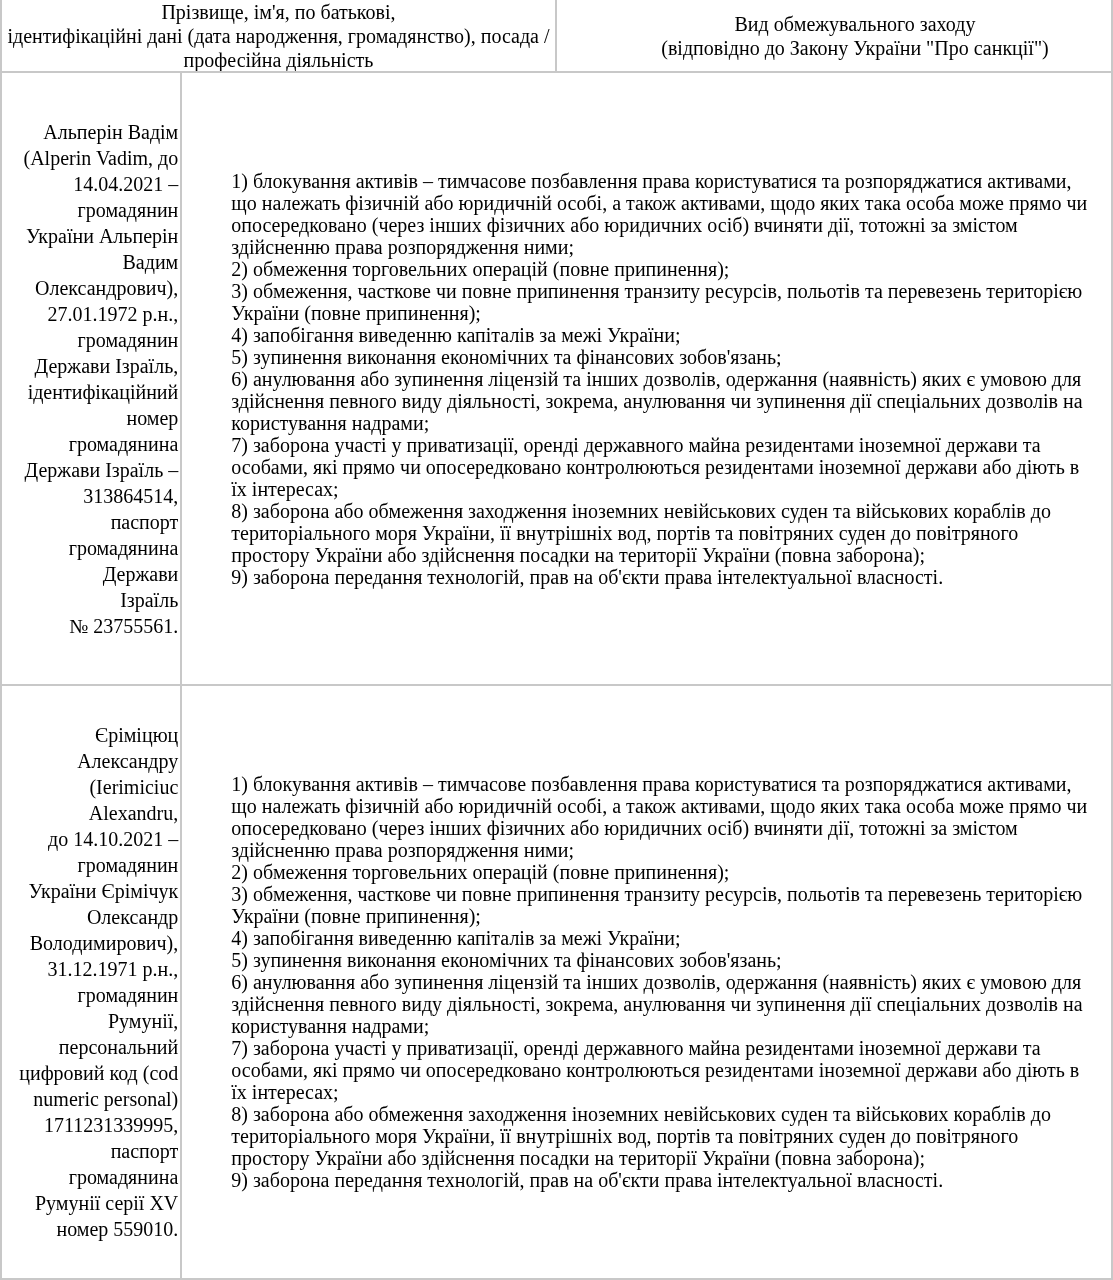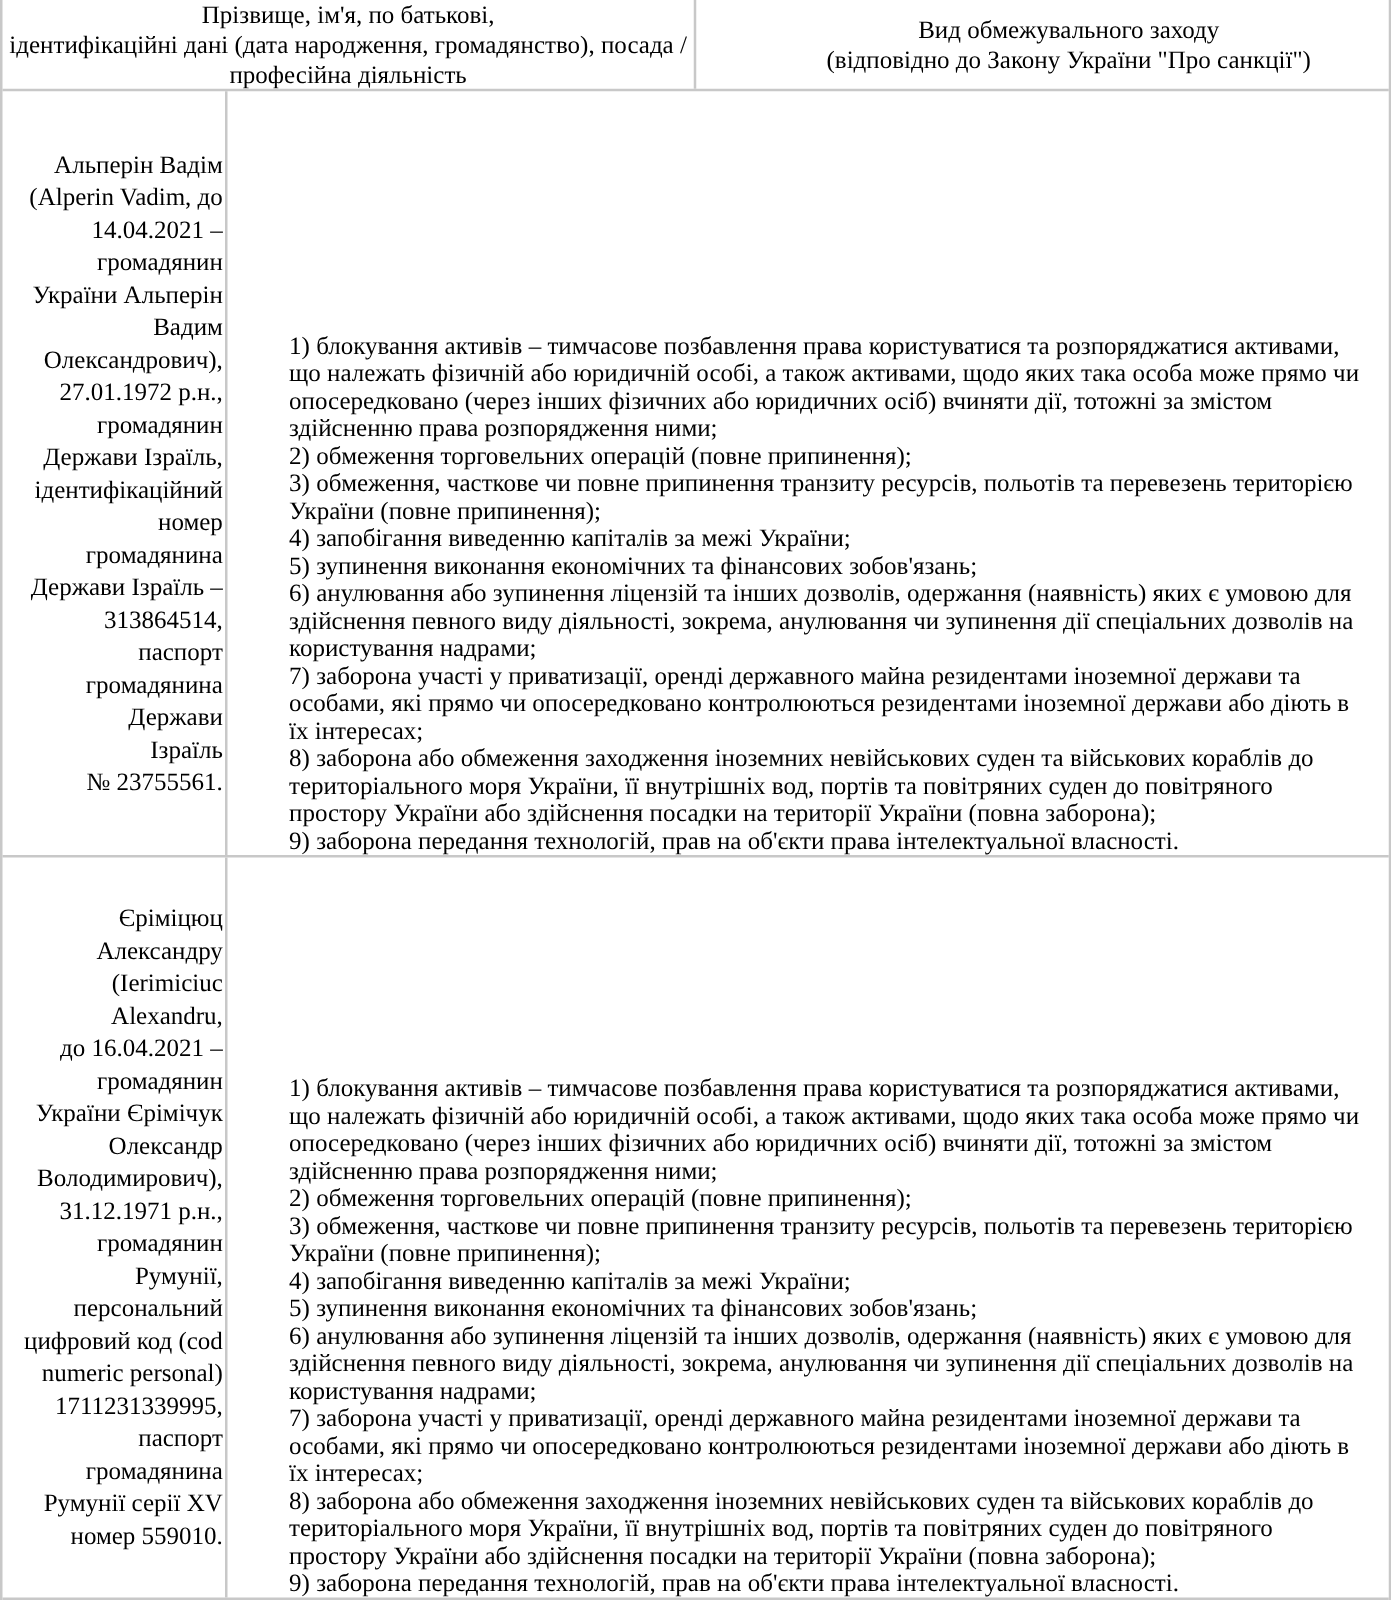--- a/index.html
+++ b/index.html
@@ -57,21 +57,21 @@
     padding-left: 12px;
     padding-right: 2px;
     text-align: right;
   }
   .person-text {
     font-size: 20px;
     line-height: 26px;
     white-space: pre-line;
   }
   .measures-cell {
-    align-items: flex-end;
+    align-items: center;
     padding-left: 7px;
     padding-right: 14px;
   }
   .measures-text {
     font-size: 20px;
     line-height: 22px;
     white-space: pre-line;
   }
 </style>
 </head>
@@ -109,21 +109,21 @@
 6) анулювання або зупинення ліцензій та інших дозволів, одержання (наявність) яких є умовою для здійснення певного виду діяльності, зокрема, анулювання чи зупинення дії спеціальних дозволів на користування надрами;
 7) заборона участі у приватизації, оренді державного майна резидентами іноземної держави та особами, які прямо чи опосередковано контролюються резидентами іноземної держави або діють в їх інтересах;
 8) заборона або обмеження заходження іноземних невійськових суден та військових кораблів до територіального моря України, її внутрішніх вод, портів та повітряних суден до повітряного простору України або здійснення посадки на території України (повна заборона);
 9) заборона передання технологій, прав на об'єкти права інтелектуальної власності.</div>
     </div>
   </div>
 
   <div class="t-row body-row-2">
     <div class="t-cell col1 person-cell">
       <div class="person-text">Єріміцюц Александру (Ierimiciuc Alexandru,
-до 16.04.2021 – громадянин України Єрімічук Олександр
+до 14.10.2021 – громадянин України Єрімічук Олександр
 Володимирович), 31.12.1971 р.н., громадянин Румунії,
 персональний цифровий код (cod numeric personal) 1711231339995,
 паспорт громадянина Румунії серії XV
 номер 559010.</div>
     </div>
     <div class="t-cell col2 measures-cell">
       <div class="measures-text">1) блокування активів – тимчасове позбавлення права користуватися та розпоряджатися активами, що належать фізичній або юридичній особі, а також активами, щодо яких така особа може прямо чи опосередковано (через інших фізичних або юридичних осіб) вчиняти дії, тотожні за змістом здійсненню права розпорядження ними;
 2) обмеження торговельних операцій (повне припинення);
 3) обмеження, часткове чи повне припинення транзиту ресурсів, польотів та перевезень територією України (повне припинення);
 4) запобігання виведенню капіталів за межі України;

